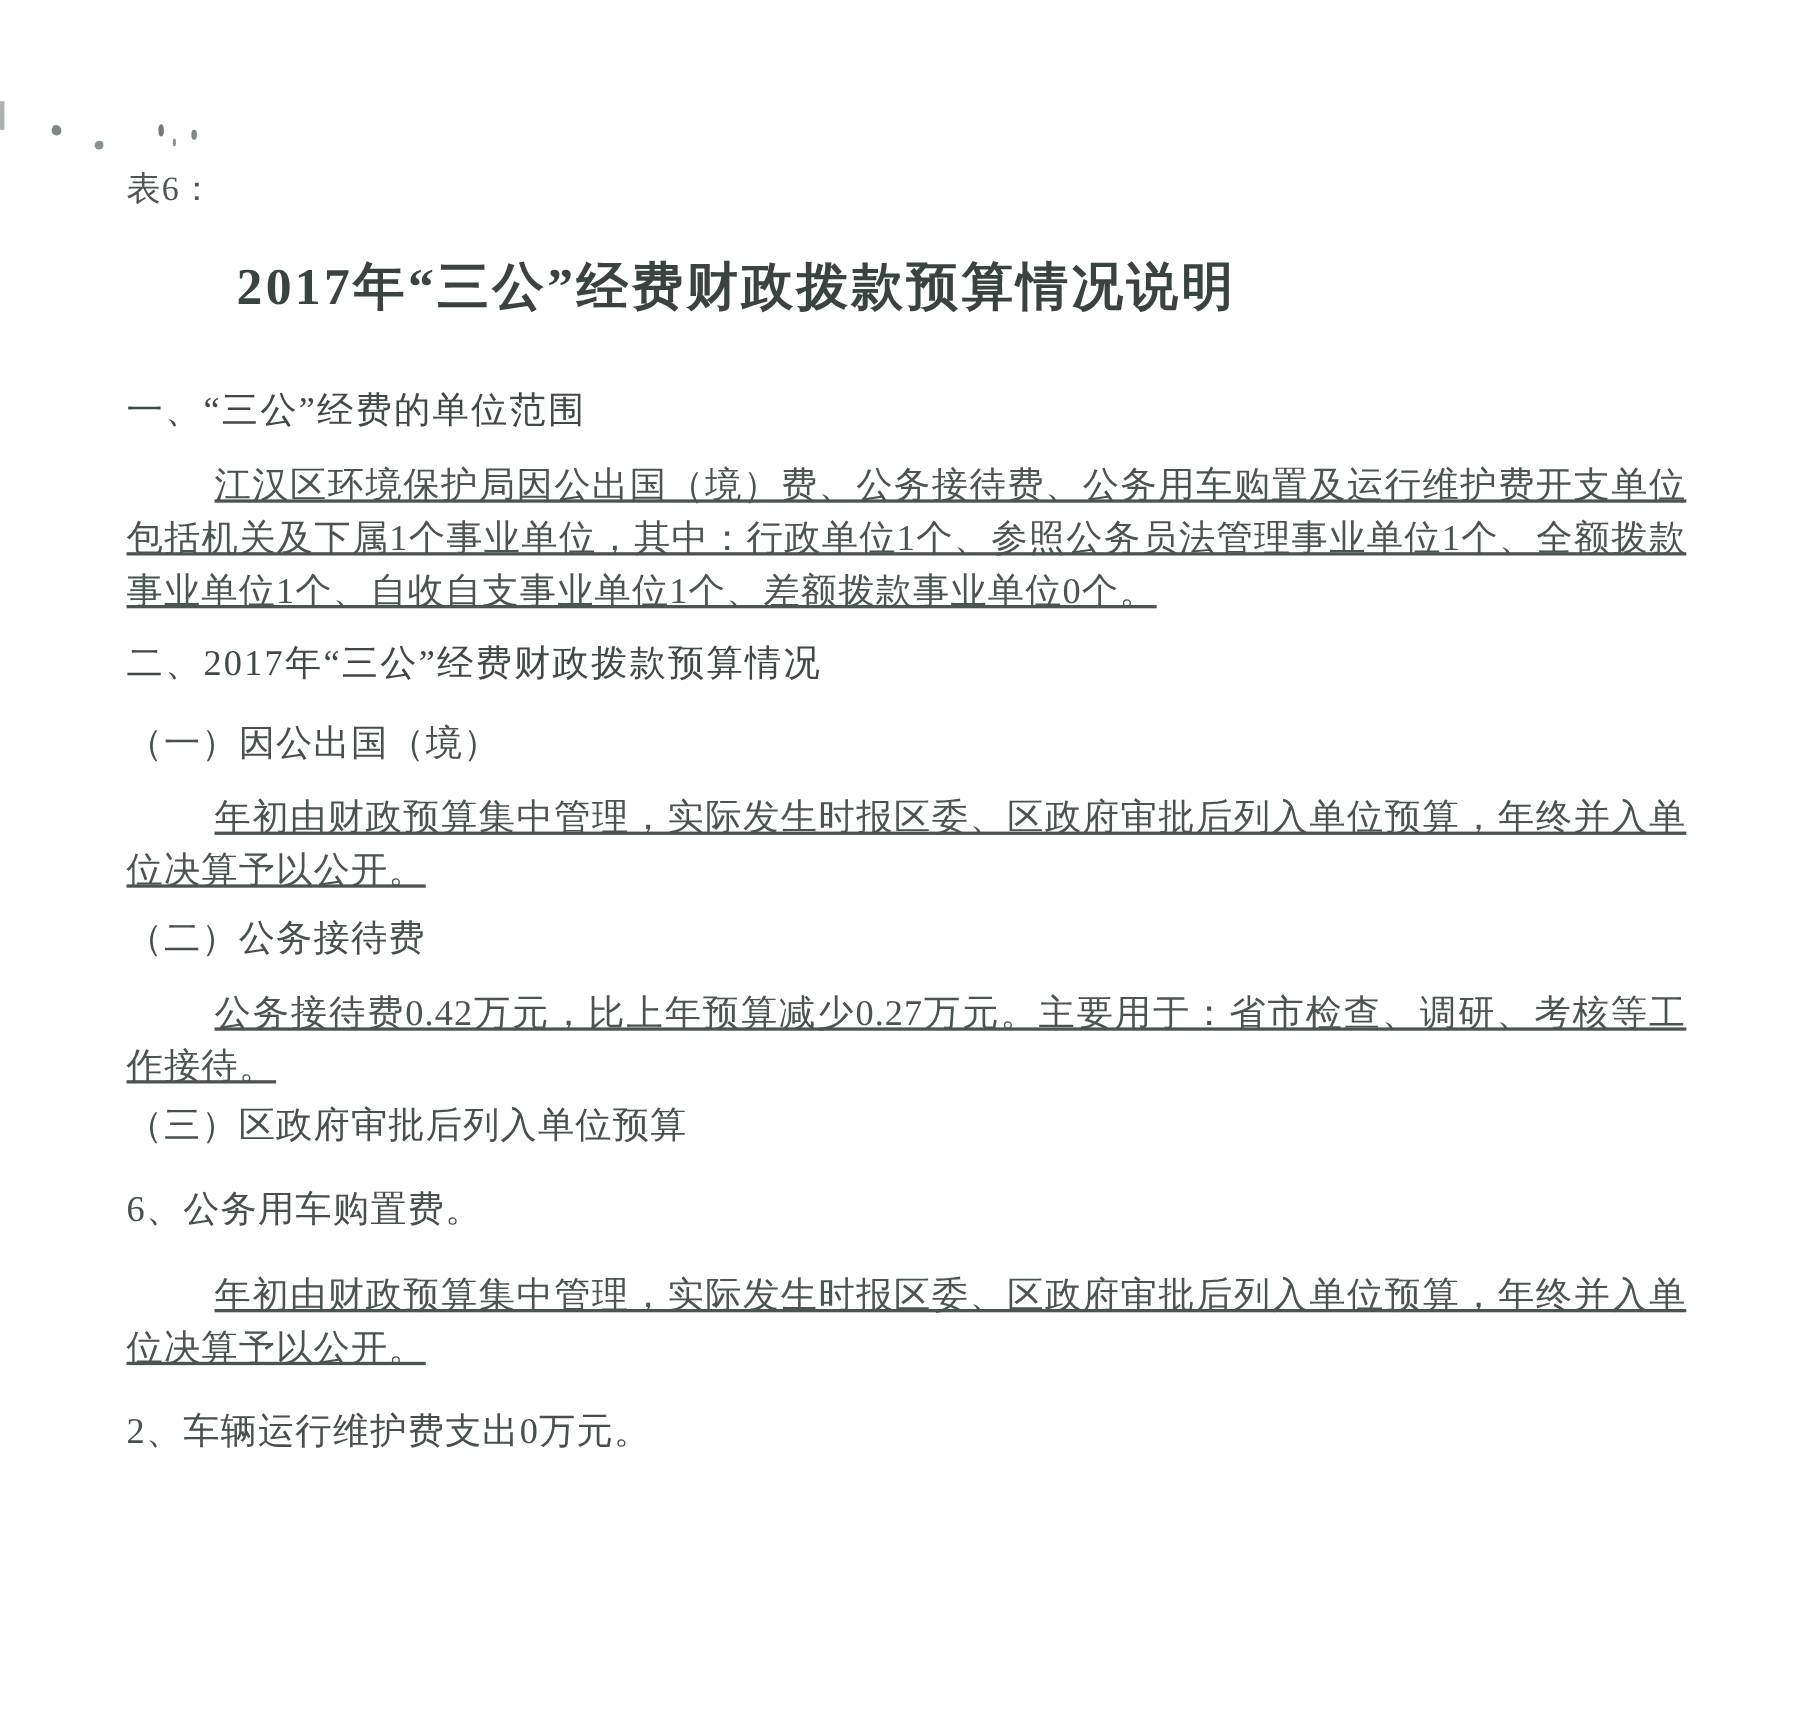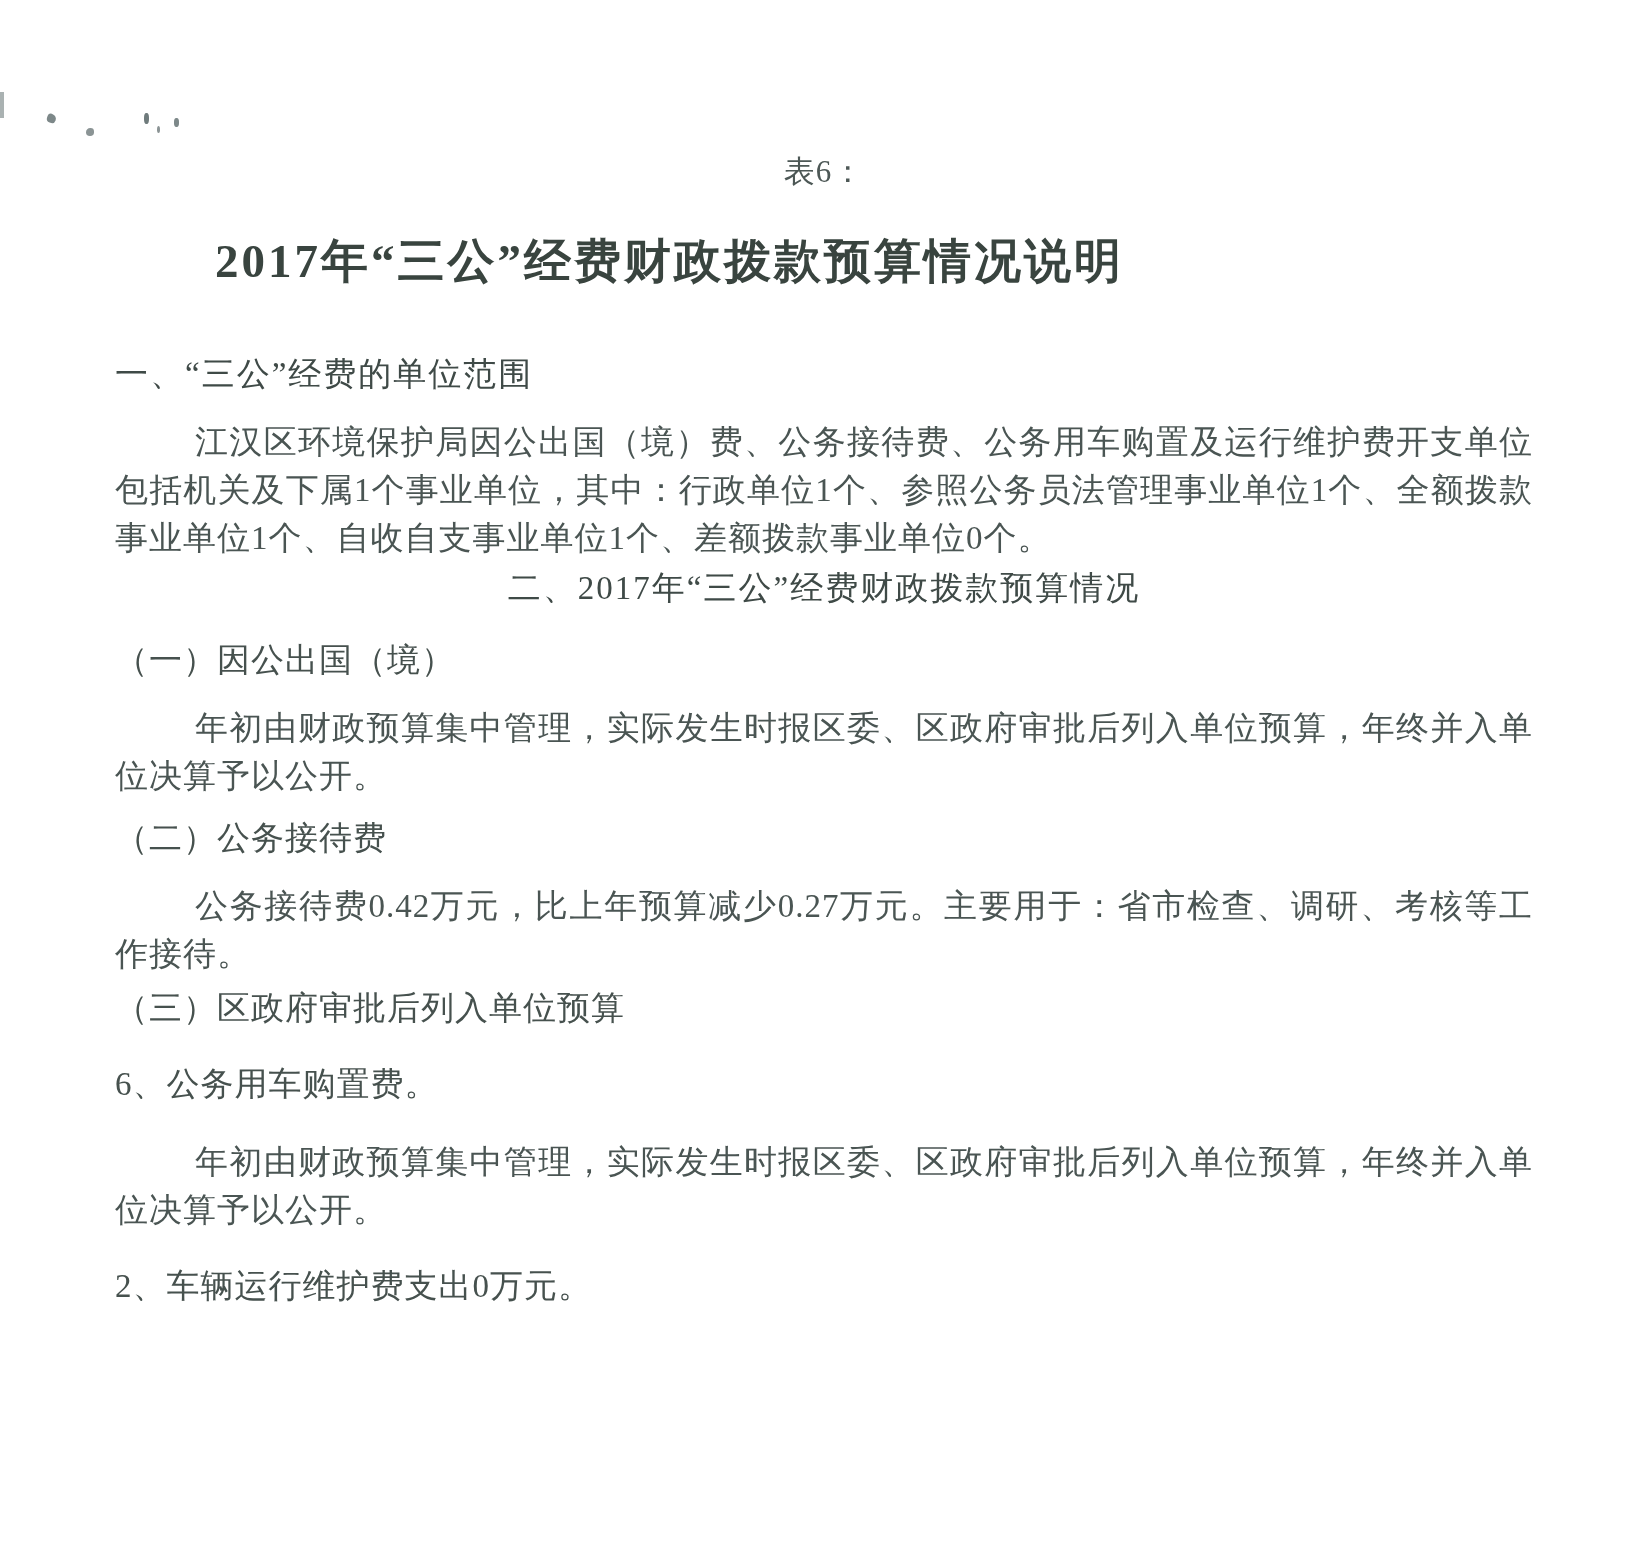--- a/index.html
+++ b/index.html
@@ -31,48 +31,48 @@
   .speck.s4 { left: 157px; top: 126px; width: 3px; height: 7px;  background:#8b9495; }
   .speck.s5 { left: 174px; top: 118px; width: 5px; height: 9px;  background:#7d8889; border-radius: 45%; }
   .speck.s6 { left: 0px;   top: 92px;  width: 4px; height: 26px; background:#aab2b2; border-radius: 0; }
 
   .table-label {
     margin-top: 152px;
     font-size: 31px;
     line-height: 40px;
     color: #4d5856;
     letter-spacing: 1px;
-    text-align: center;
   }
   .doc-title {
     margin: 38px 0 0 100px;
     font-size: 47px;
     line-height: 62px;
     font-weight: bold;
     color: #39443f;
     letter-spacing: 3px;
   }
   .heading {
     margin-top: 58px;
     font-size: 33px;
     line-height: 48px;
     font-weight: normal;
     color: #3f4a47;
     letter-spacing: 2px;
   }
-  .heading.h2 { margin-top: 2px; text-align: center; }
+  .heading.h2 { margin-top: 18px; }
   .heading.h3 { margin-top: 12px; letter-spacing: 1px; }
   .para {
     margin: 20px 0 0 0;
     font-size: 33px;
     line-height: 48px;
     text-align: justify;
     text-indent: 80px;
     letter-spacing: 1px;
     color: #4a5553;
+    text-decoration: underline;
   }
   .subheading {
     margin-top: 24px;
     font-size: 33px;
     line-height: 48px;
     letter-spacing: 1px;
     color: #46514e;
   }
   .sub-b { margin-top: 14px; }
   .sub-c { margin-top: 6px; }

